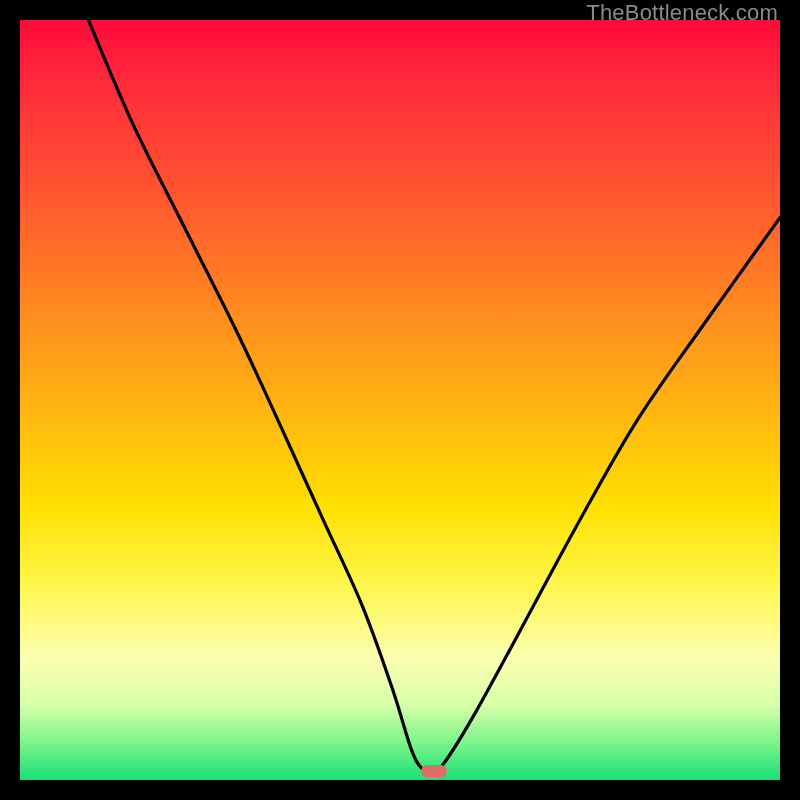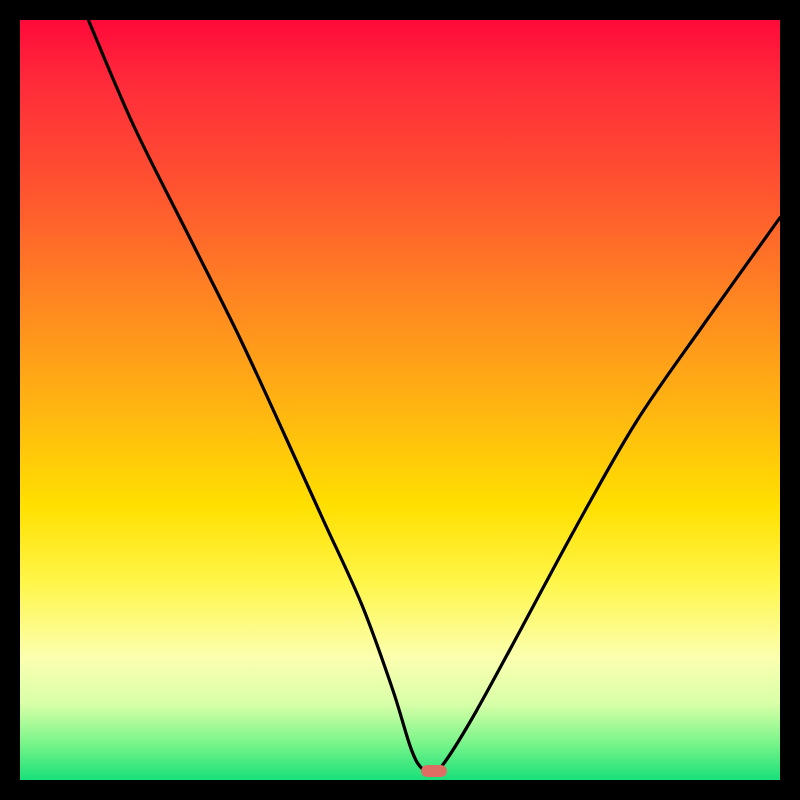--- a/index.html
+++ b/index.html
@@ -73,13 +73,14 @@
 <div class="frame">
 
   <div class="plot"></div>
 
   <svg class="curve" viewBox="0 0 760 760" preserveAspectRatio="none">
     <path d="M 68.40 0.00 C 76.00 17.73, 97.53 70.93, 114.00 106.40 C 130.47 141.87, 149.47 177.33, 167.20 212.80 C 184.93 248.27, 203.93 285.00, 220.40 319.20 C 236.87 353.40, 252.07 387.60, 266.00 418.00 C 279.93 448.40, 291.33 473.73, 304.00 501.60 C 316.67 529.47, 330.60 557.33, 342.00 585.20 C 353.40 613.07, 364.17 644.73, 372.40 668.80 C 380.63 692.87, 386.33 716.17, 391.40 729.60 C 396.47 743.03, 399.00 745.81, 402.80 749.36 C 406.60 752.91, 410.40 752.27, 414.20 750.88 C 418.00 749.49, 418.63 750.88, 425.60 741.00 C 432.57 731.12, 443.33 713.77, 456.00 691.60 C 468.67 669.43, 485.13 638.40, 501.60 608.00 C 518.07 577.60, 535.80 543.40, 554.80 509.20 C 573.80 475.00, 594.07 437.00, 615.60 402.80 C 637.13 368.60, 659.93 338.20, 684.00 304.00 C 708.07 269.80, 747.33 215.33, 760.00 197.60" id="curvePath" fill="none" stroke="#000" stroke-width="3.2" stroke-linecap="round" stroke-linejoin="round"></path>
   </svg>
 
   <div class="marker" id="marker" style="left: 434.2px; top: 770.88px; background: rgb(224, 109, 100);"></div>
 
+  <div class="watermark">TheBottleneck.com</div>
 </div>
 
 </body></html>

